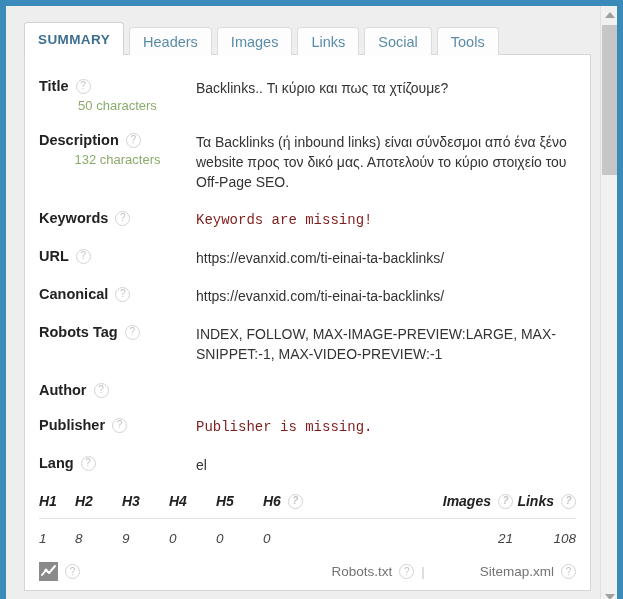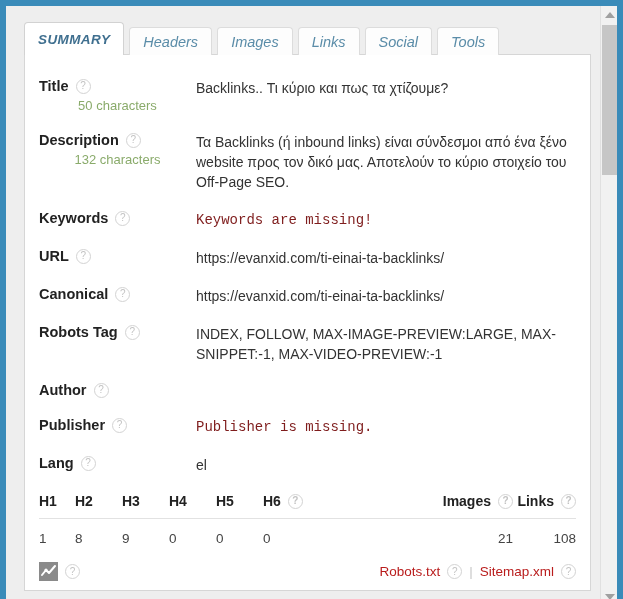--- a/index.html
+++ b/index.html
@@ -100,21 +100,20 @@
     display: flex;
     align-items: center;
     background: #fdfdfd;
     border: 1px solid #dcdcdc;
     border-bottom: none;
     border-radius: 4px 4px 0 0;
     font-size: 14.5px;
     color: #5a8ca8;
     white-space: nowrap;
     box-sizing: border-box;
-    font-style: italic;
   }
   .tab.active {
     height: 33px;
     background: #ffffff;
     border-color: #d2d2d2;
     color: #3f6f8f;
     font-weight: bold;
     font-size: 13.5px;
     letter-spacing: 0.4px;
   }
@@ -192,20 +191,21 @@
     box-sizing: border-box;
     font-family: "Liberation Sans", sans-serif;
     background: #fff;
   }
 
   
   .htable {
     margin: 4px 14px 0 14px;
     border-collapse: collapse;
     width: calc(100% - 28px);
+    font-style: italic;
   }
   .htable th {
     font-size: 14px;
     font-weight: bold;
     color: #222222;
     text-align: left;
     padding: 8px 0 9px 0;
     border-bottom: 1px solid #e2e2e2;
     white-space: nowrap;
   }
@@ -243,22 +243,23 @@
     position: relative;
   }
   .chart-icon svg { display: block; }
   .footer-right {
     display: flex;
     align-items: center;
     font-size: 13.5px;
     color: #5a8ca8;
   }
   .footer-link {
-    color: #b91c1c;
+    color: #737373;
     text-decoration: none;
+    margin-left: 48px;
   }
   .sep {
     color: #c6c6c6;
     margin: 0 7px;
   }
 </style>
 </head>
 <body>
 
 <div class="window">

